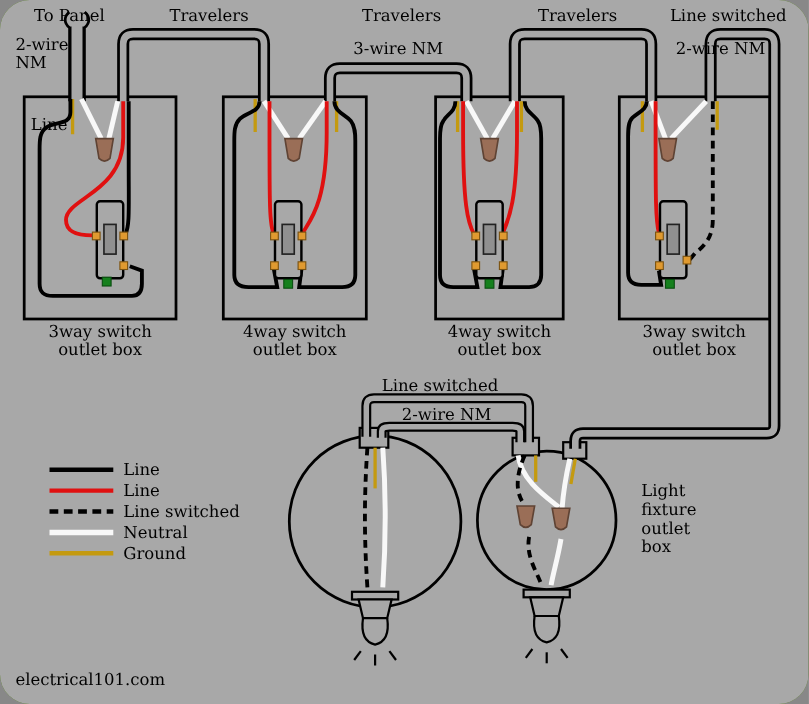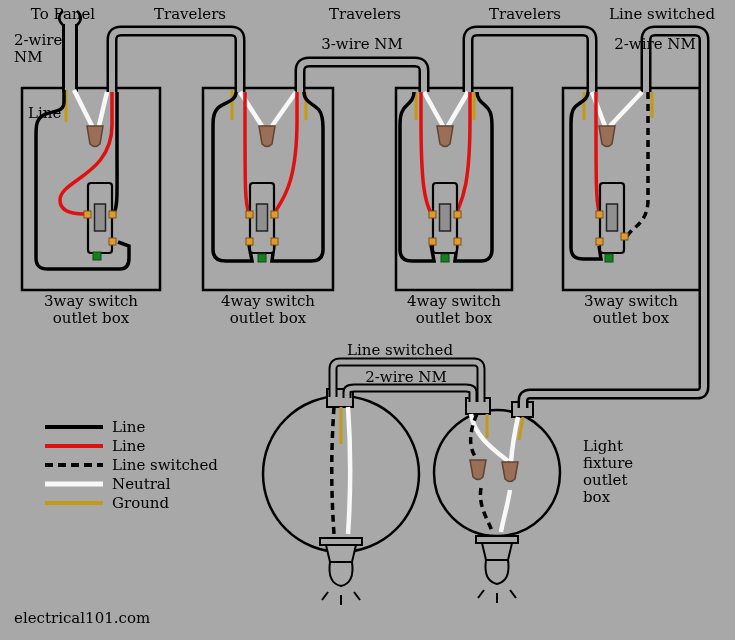--- a/index.html
+++ b/index.html
@@ -1,16 +1,16 @@
 <!DOCTYPE html>
 <html><head>
 <meta charset="utf-8">
 <style>
   html,body{margin:0;padding:0;background:#888;}
-  .stage{width:735px;height:640px;position:relative;background:#4d7c0f;overflow:hidden;}
+  .stage{width:735px;height:640px;position:relative;background:#4d7c0f;overflow:hidden;border-radius:27px;}
   svg text{
     font-family:"DejaVu Serif","Liberation Serif",serif;
     font-size:15px;
     fill:#000;
   }
 </style>
 </head>
 <body>
 
 <div class="stage">

